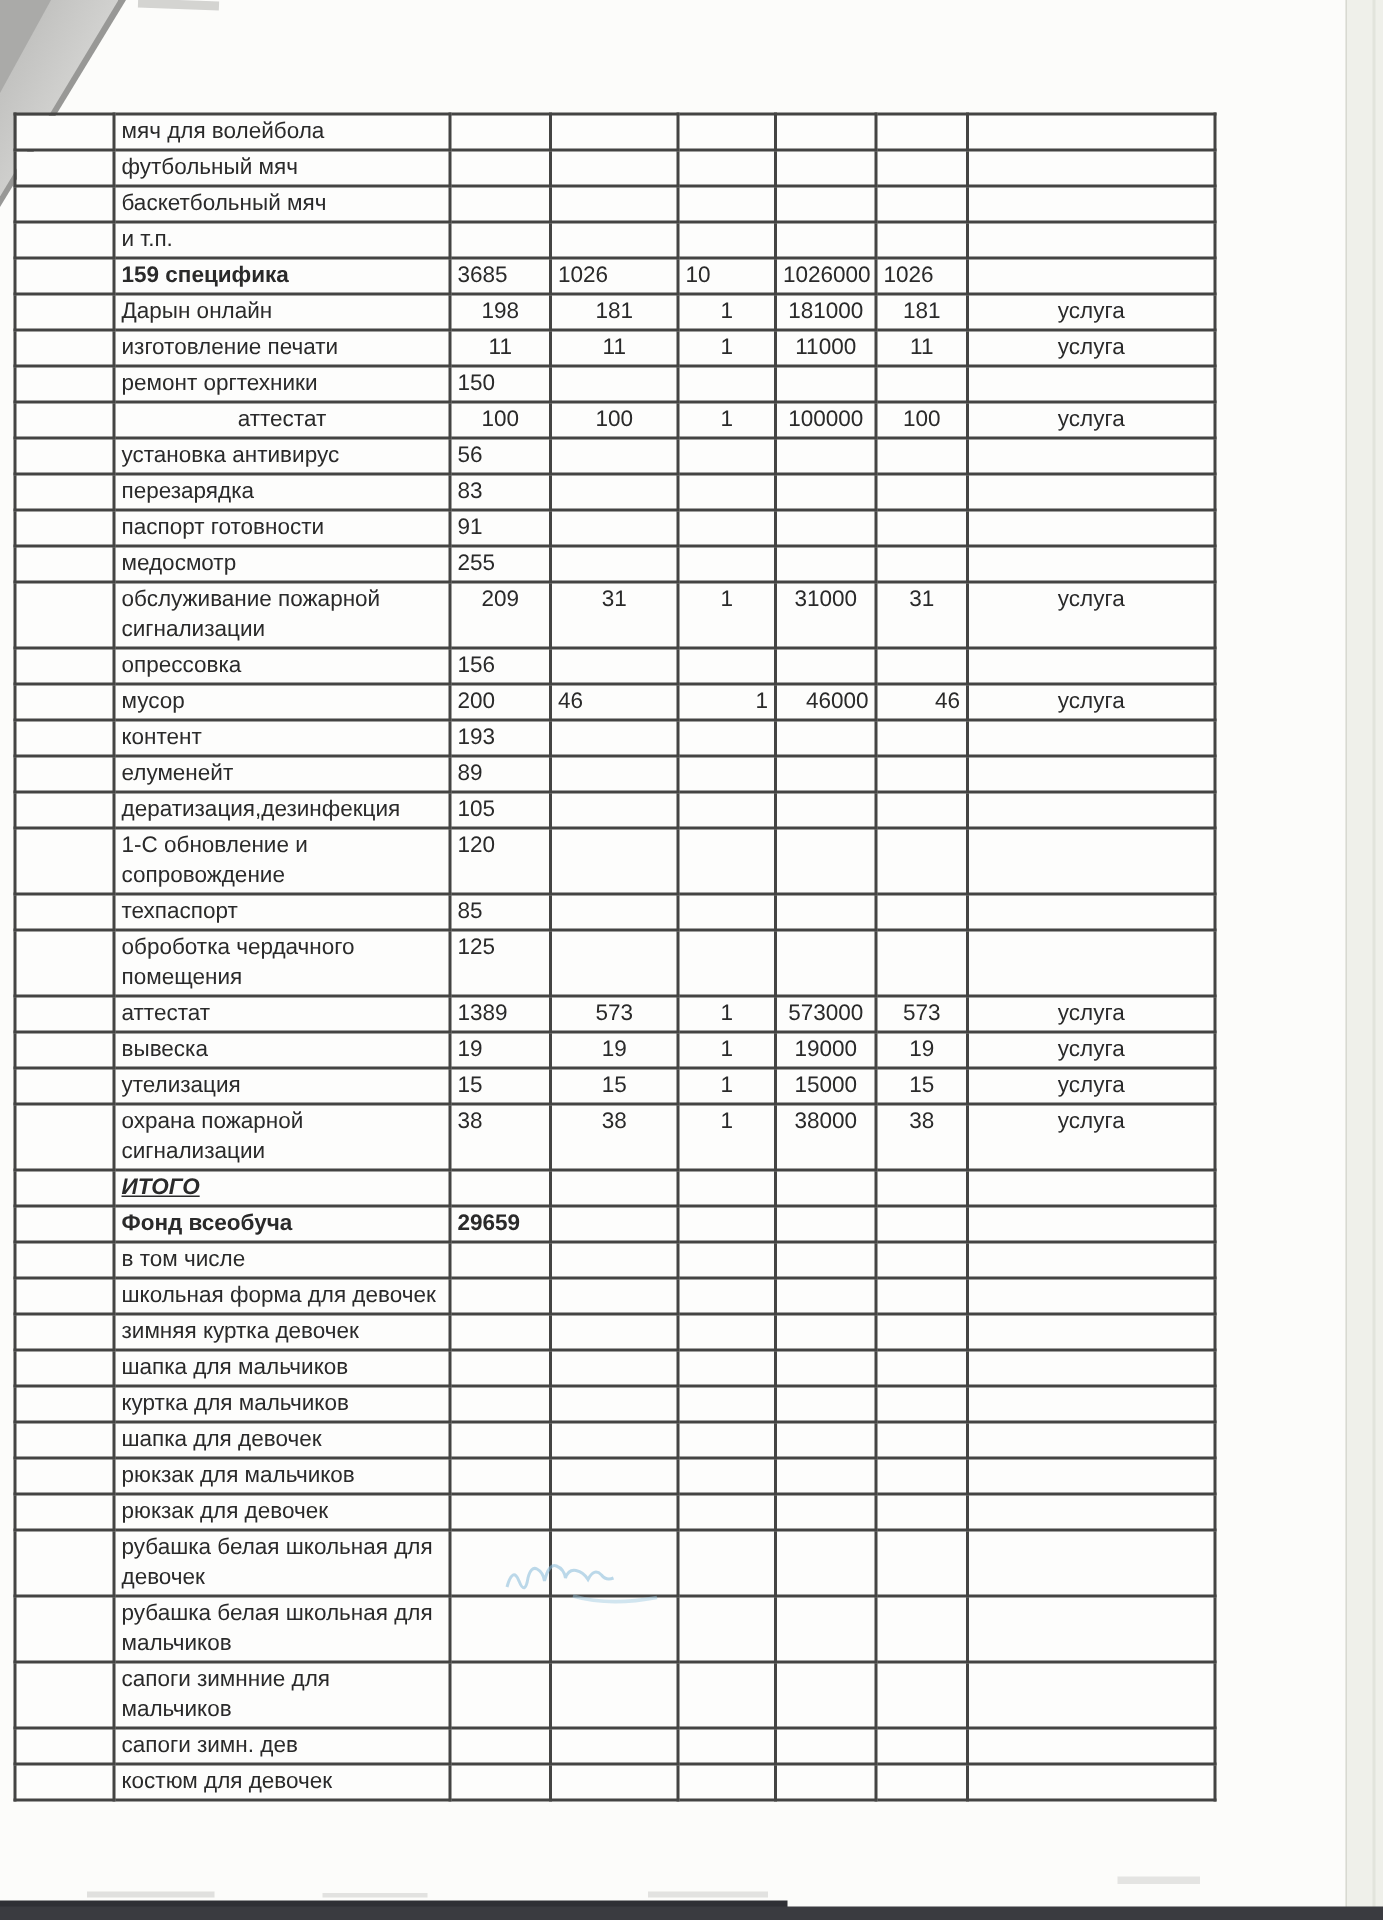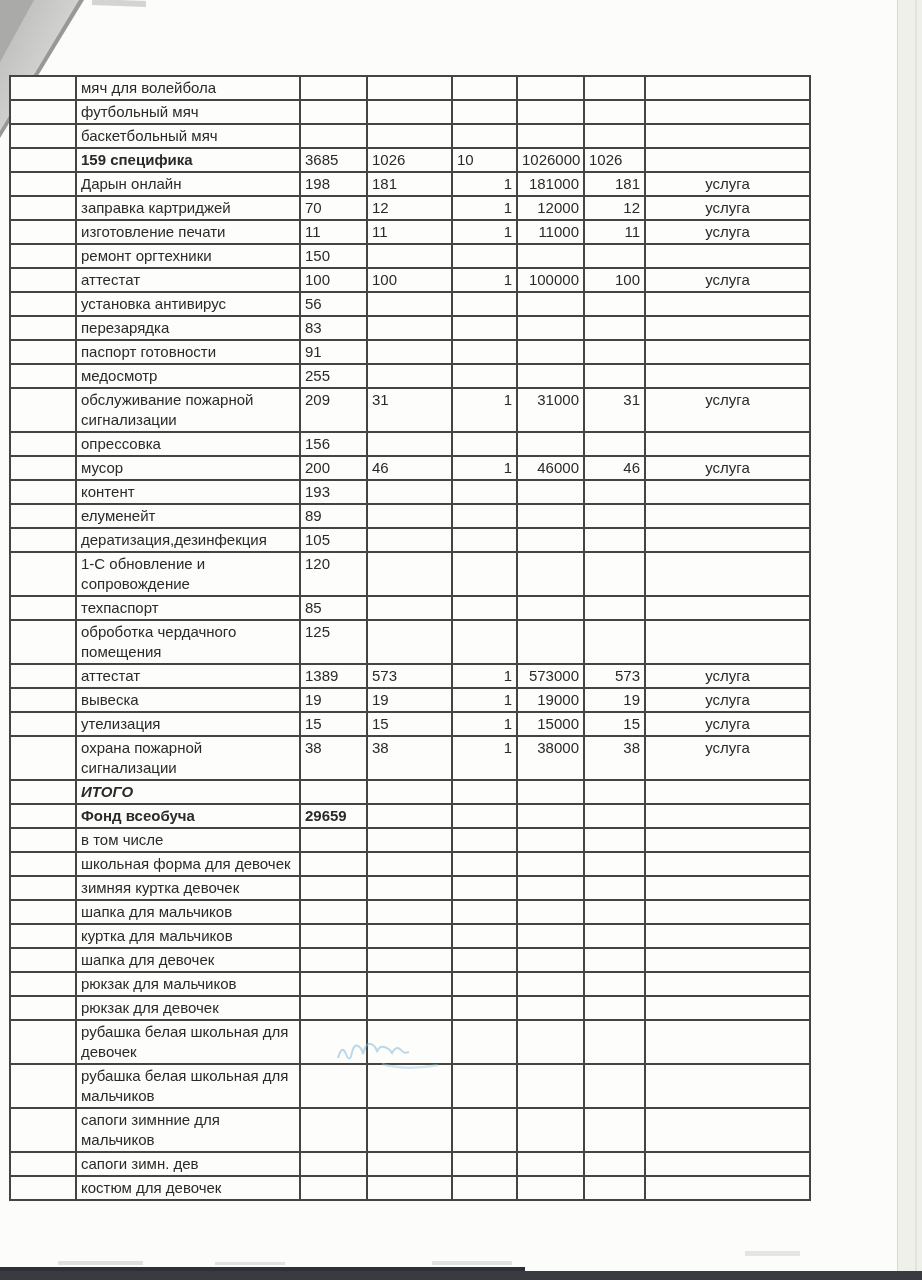--- a/index.html
+++ b/index.html
@@ -27,24 +27,24 @@
     white-space:normal;
     background:#fdfdfc;
   }
   tr.h1{height:23px;}
   tr.h2{height:44px;}
   tr.h1 td{vertical-align:middle;}
   tr.h2 td{vertical-align:top;}
   td.al{text-align:left;}
   td.ar{text-align:right;}
   td.ac{text-align:center;}
-  td.shaded{background:#e2e2e1;}
+  td.shaded{background:#e2e2e1;text-align:center;}
   td.boldtxt{font-weight:bold;margin-top:12px;}
   td.italictxt{font-style:italic;}
-  td.indent{padding-left:13px;}
+  td.indent{padding-left:13px;text-decoration:underline;}
   td.vb{vertical-align:bottom;}
   td.vm{vertical-align:middle;}
   
   .artifact{position:absolute;pointer-events:none;}
   .fold-edge{left:0;top:0;width:84px;height:138px;background:#989896;
     -webkit-clip-path:polygon(0 0,84px 0,0 138px);clip-path:polygon(0 0,84px 0,0 138px);}
   .fold-face{left:0;top:0;width:79px;height:131px;
     background:linear-gradient(118deg,#bfbfbd 15%,#dcdcda 75%);
     -webkit-clip-path:polygon(0 0,79px 0,0 131px);clip-path:polygon(0 0,79px 0,0 131px);}
   .fold-dark{left:0;top:0;width:34px;height:62px;background:#aaaaa8;
@@ -106,46 +106,46 @@
           <td class="al">баскетбольный мяч</td>
           <td class="al"></td>
           <td class="al"></td>
           <td class="ar"></td>
           <td class="ar"></td>
           <td class="ar"></td>
           <td class="ac"></td>
         </tr>
         <tr class="h1">
           <td class="al"></td>
+          <td class="al">и т.п.</td>
+          <td class="al"></td>
+          <td class="al"></td>
+          <td class="ar"></td>
+          <td class="ar"></td>
+          <td class="ar"></td>
+          <td class="ac"></td>
+        </tr>
+        <tr class="h1">
+          <td class="al"></td>
           <td class="al boldtxt">159 специфика</td>
           <td class="al">3685</td>
           <td class="al">1026</td>
           <td class="al">10</td>
           <td class="al">1026000</td>
           <td class="al">1026</td>
           <td class="ac"></td>
         </tr>
         <tr class="h1">
           <td class="al"></td>
           <td class="al">Дарын онлайн</td>
           <td class="al shaded">198</td>
           <td class="al shaded">181</td>
           <td class="ar shaded">1</td>
           <td class="ar shaded">181000</td>
           <td class="ar shaded">181</td>
-          <td class="ac shaded">услуга</td>
-        </tr>
-        <tr class="h1">
-          <td class="al"></td>
-          <td class="al">заправка картриджей</td>
-          <td class="al shaded">70</td>
-          <td class="al shaded">12</td>
-          <td class="ar shaded">1</td>
-          <td class="ar shaded">12000</td>
-          <td class="ar shaded">12</td>
           <td class="ac shaded">услуга</td>
         </tr>
         <tr class="h1">
           <td class="al"></td>
           <td class="al">изготовление печати</td>
           <td class="al shaded">11</td>
           <td class="al shaded">11</td>
           <td class="ar shaded">1</td>
           <td class="ar shaded">11000</td>
           <td class="ar shaded">11</td>

